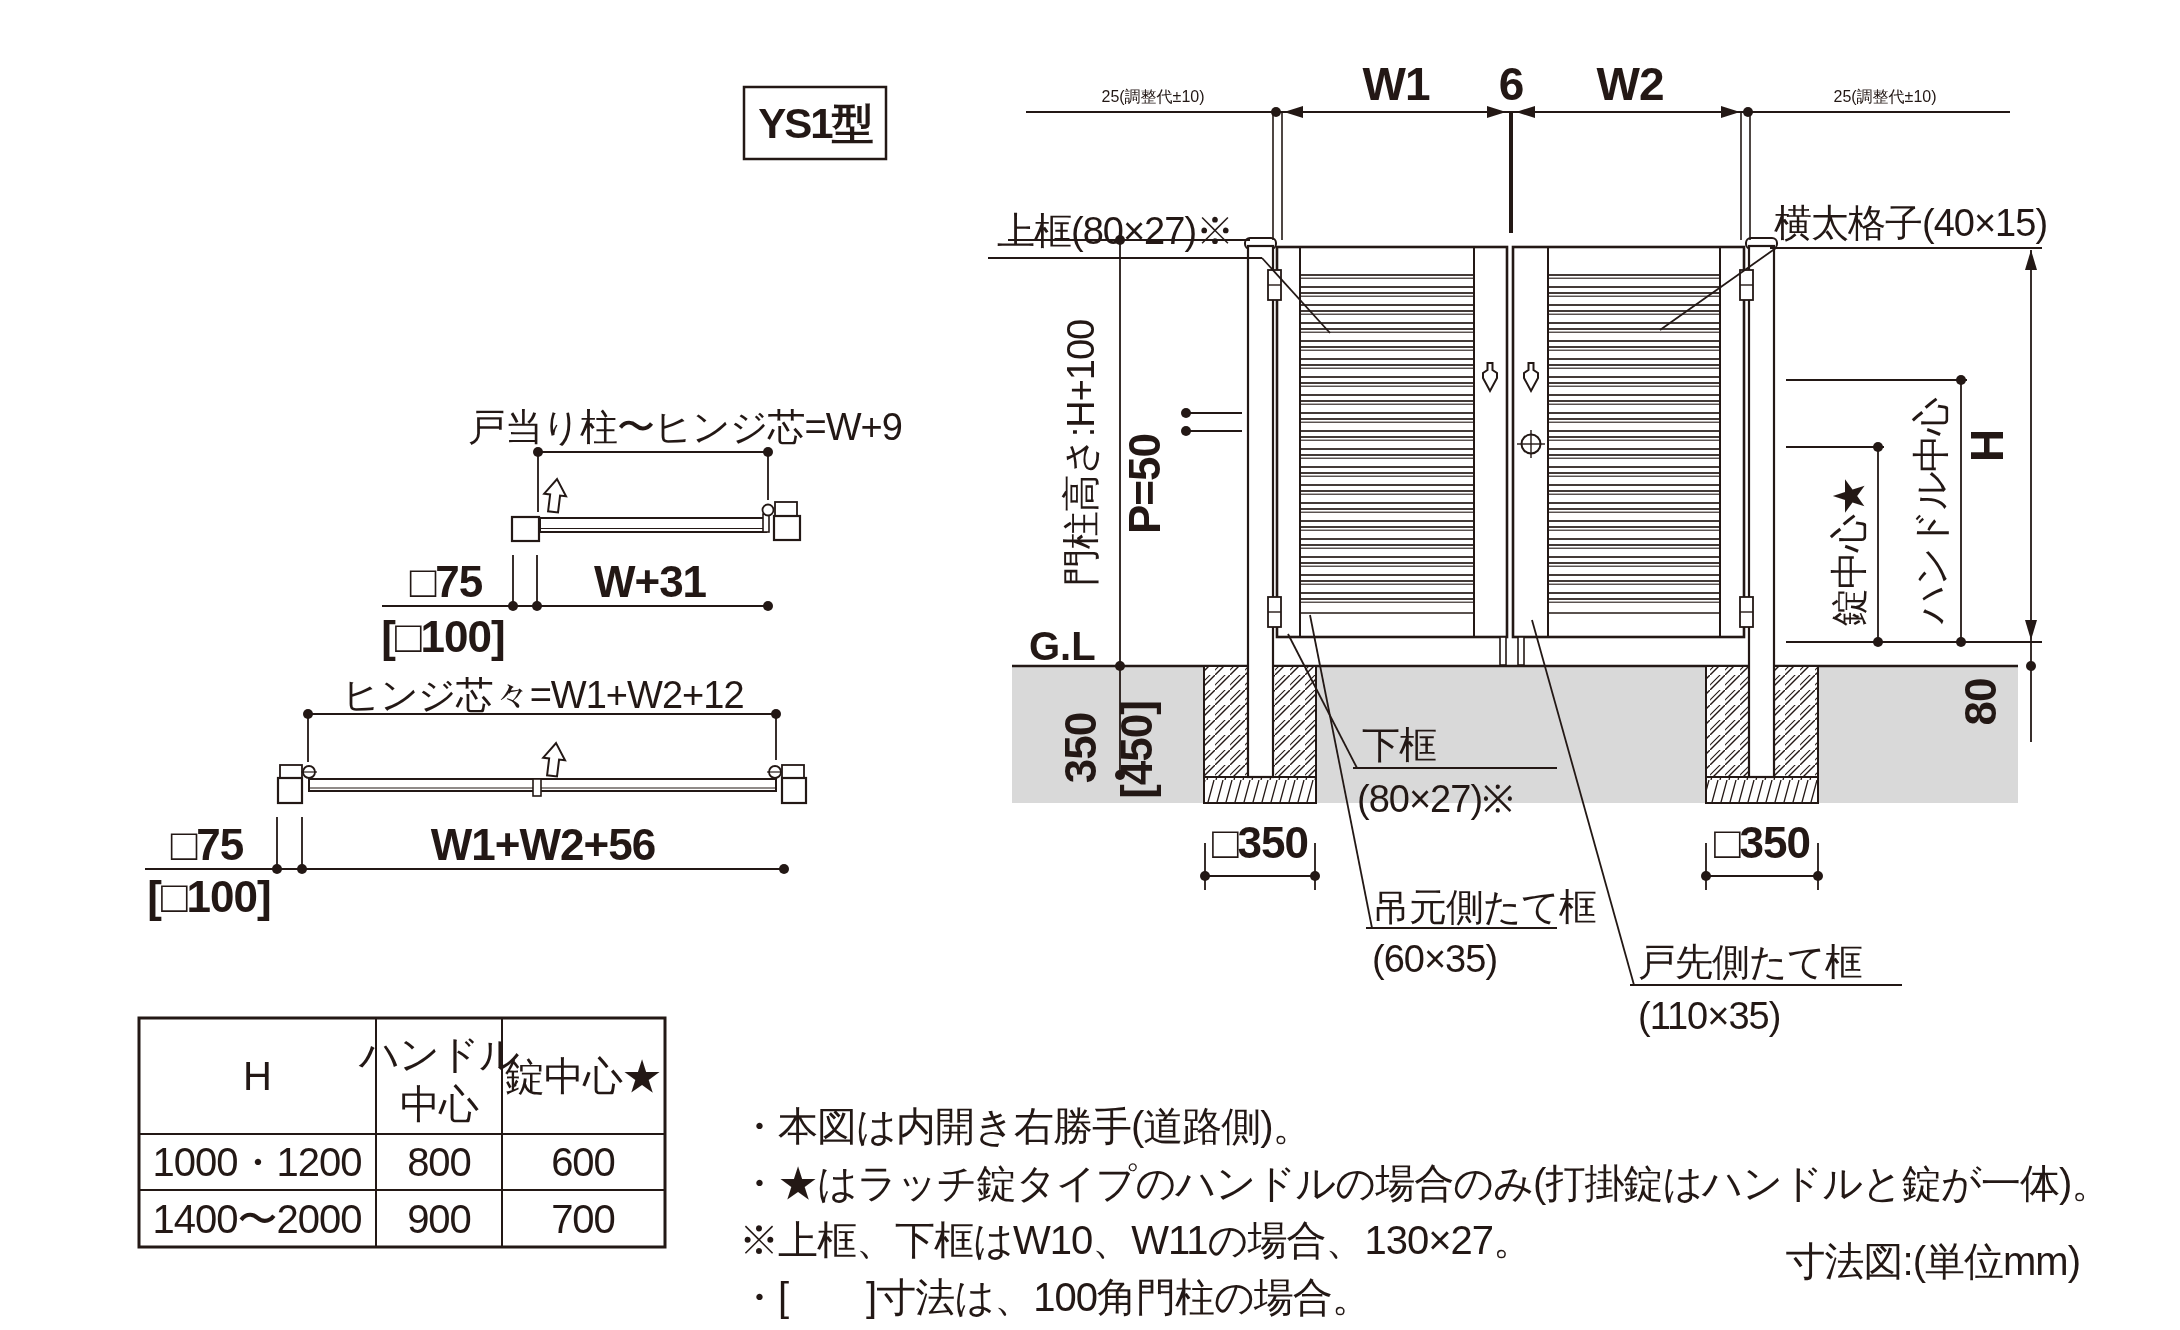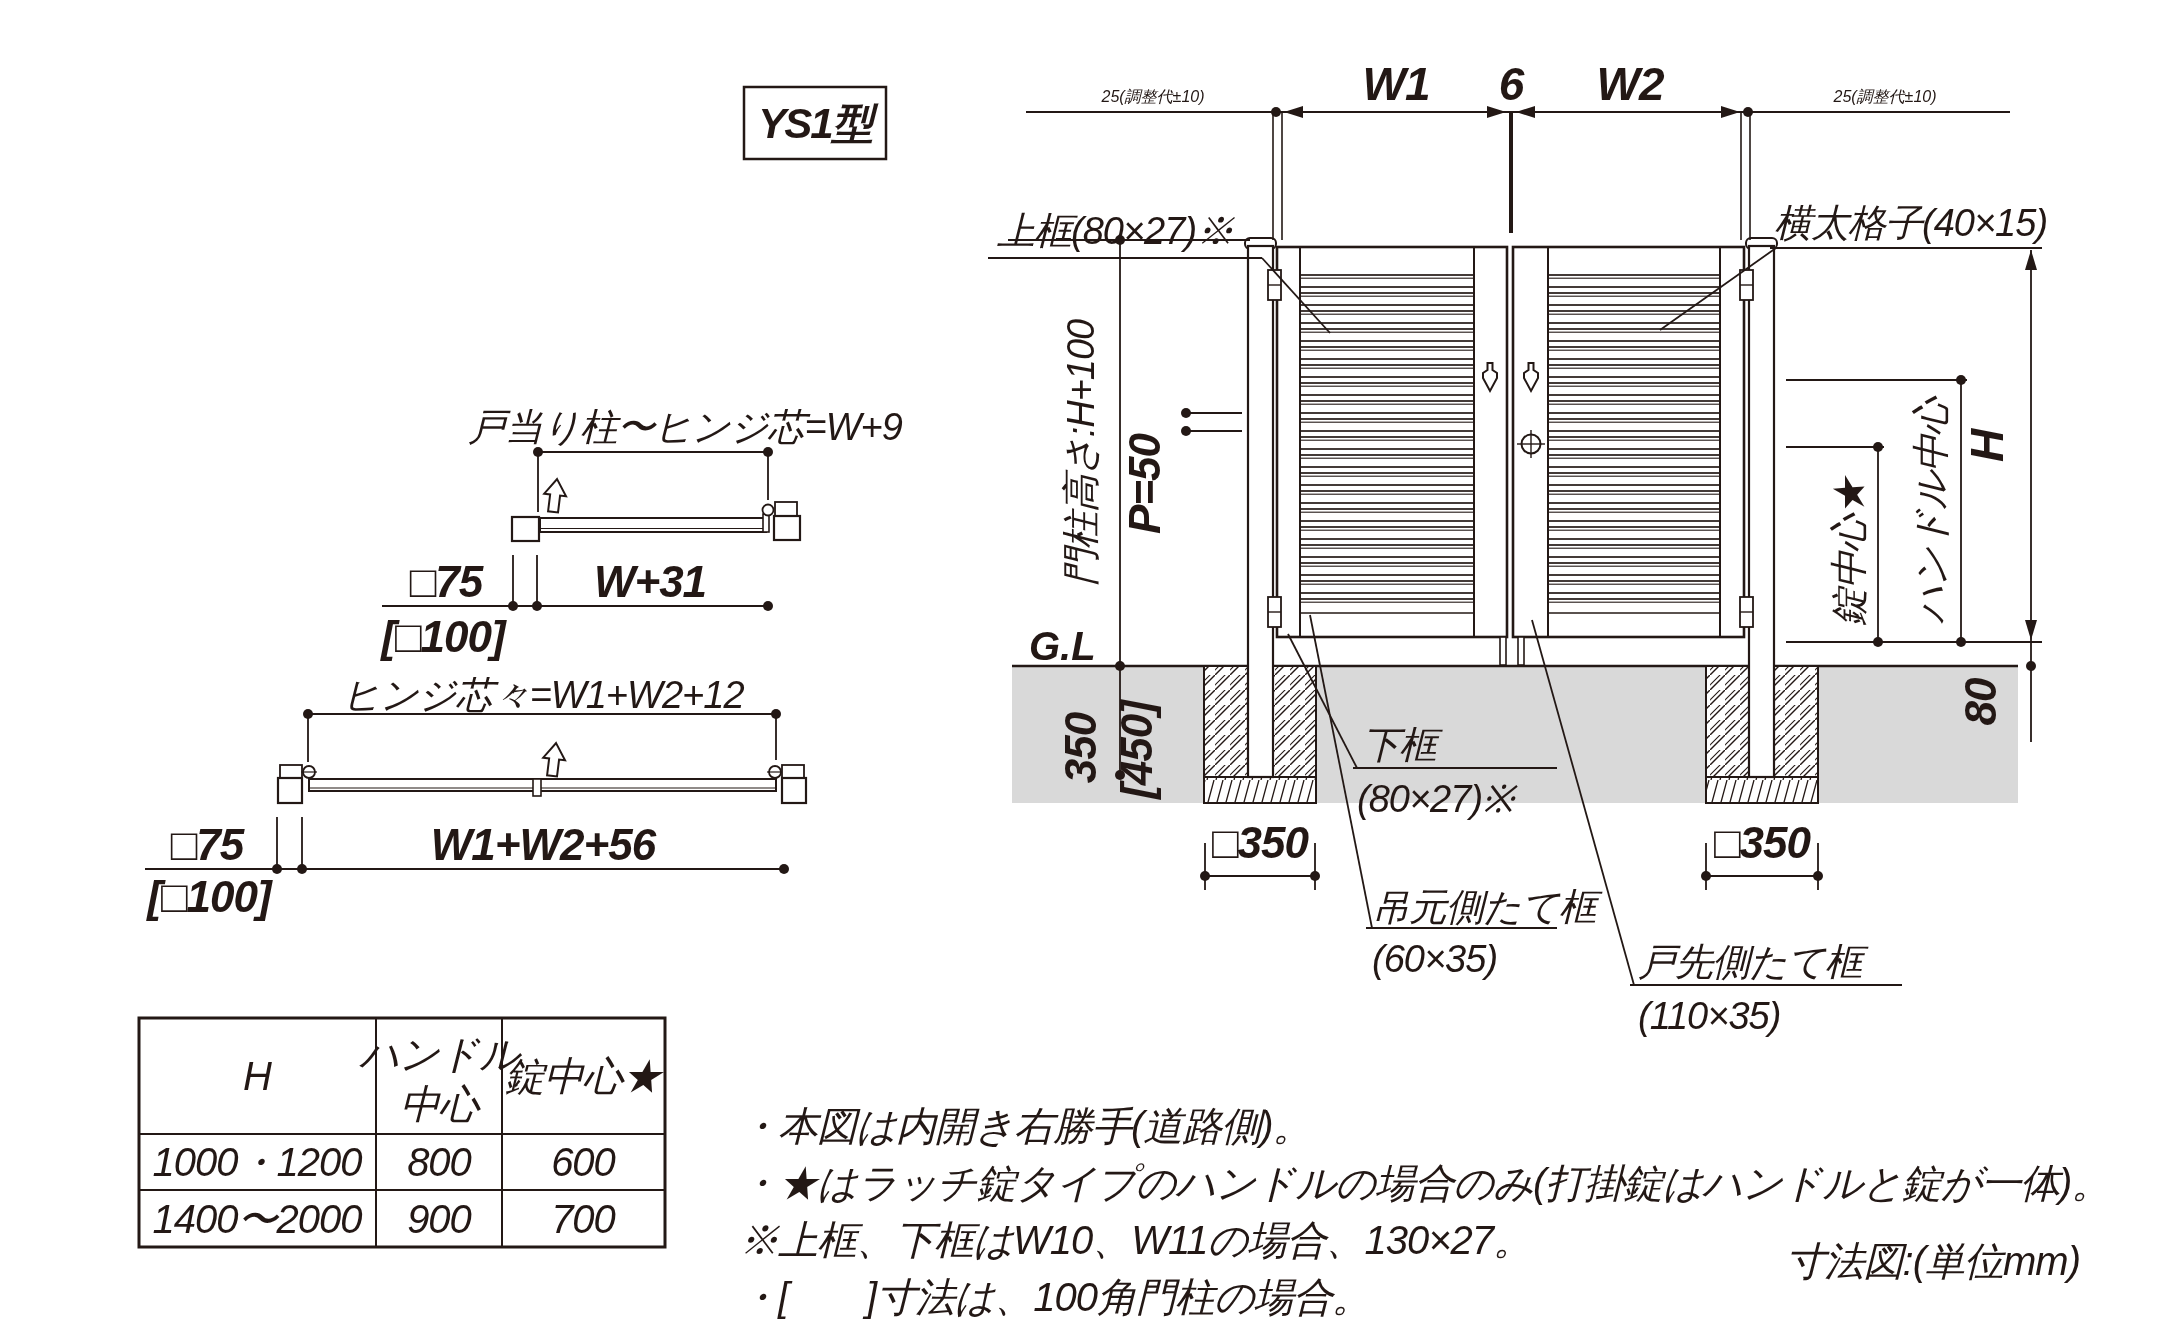--- a/index.html
+++ b/index.html
@@ -1,16 +1,16 @@
 <!DOCTYPE html>
 <html><head>
 <meta charset="utf-8">
 <style>
   html,body{margin:0;padding:0;background:#fff;}
-  #stage{position:relative;width:2180px;height:1330px;background:#ffffff;overflow:hidden;font-style:italic;}
+  #stage{position:relative;width:2180px;height:1330px;background:#ffffff;overflow:hidden;}
   svg{display:block;}
   .t{font-family:"Liberation Sans",sans-serif;fill:#231815;}
   .dim{font-size:44px;font-weight:600;letter-spacing:-1px;}
   .big{font-size:46px;font-weight:600;letter-spacing:-1px;}
   .lbl{font-size:38px;font-weight:500;letter-spacing:-1px;}
   .note{font-size:40px;font-weight:500;letter-spacing:-1px;}
   .tbl{font-size:40px;font-weight:500;letter-spacing:-1px;}
   .model{font-size:42px;font-weight:600;letter-spacing:-2px;}
   .gl{font-size:40px;font-weight:700;}
   .ln{stroke:#231815;fill:none;}

